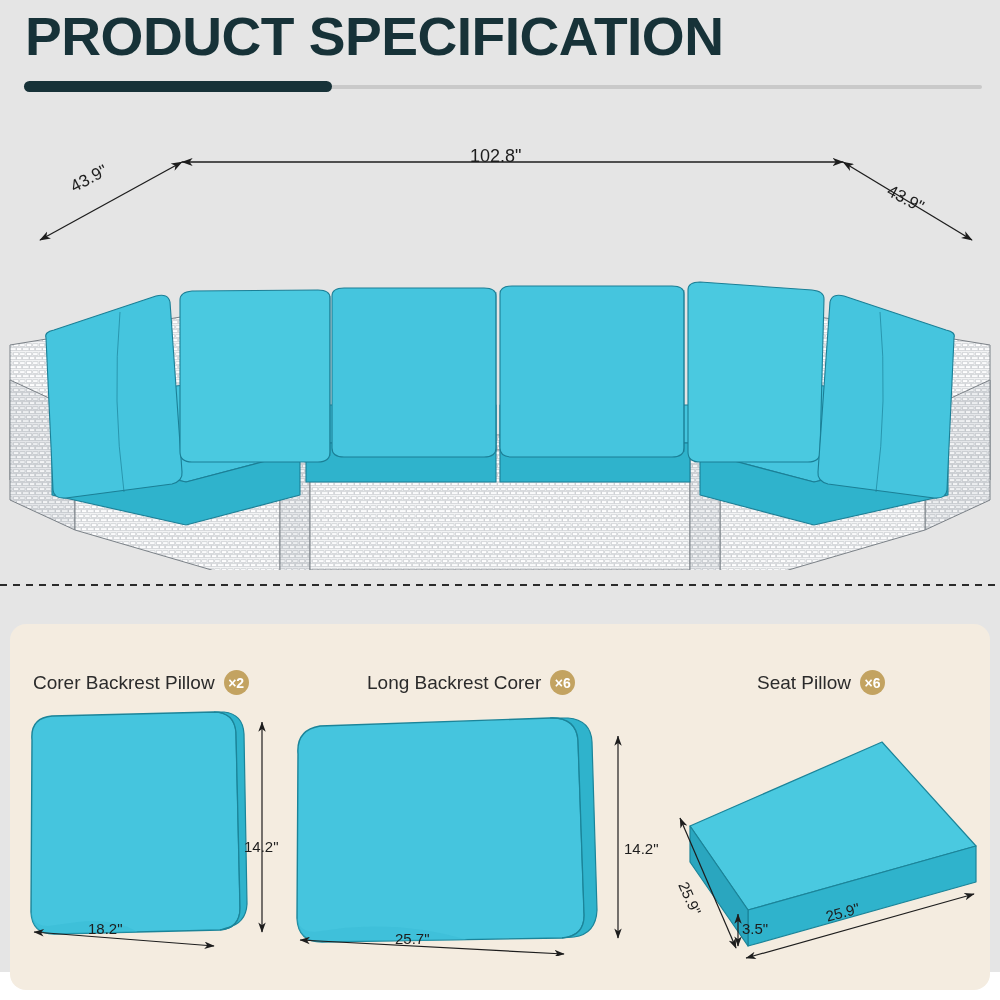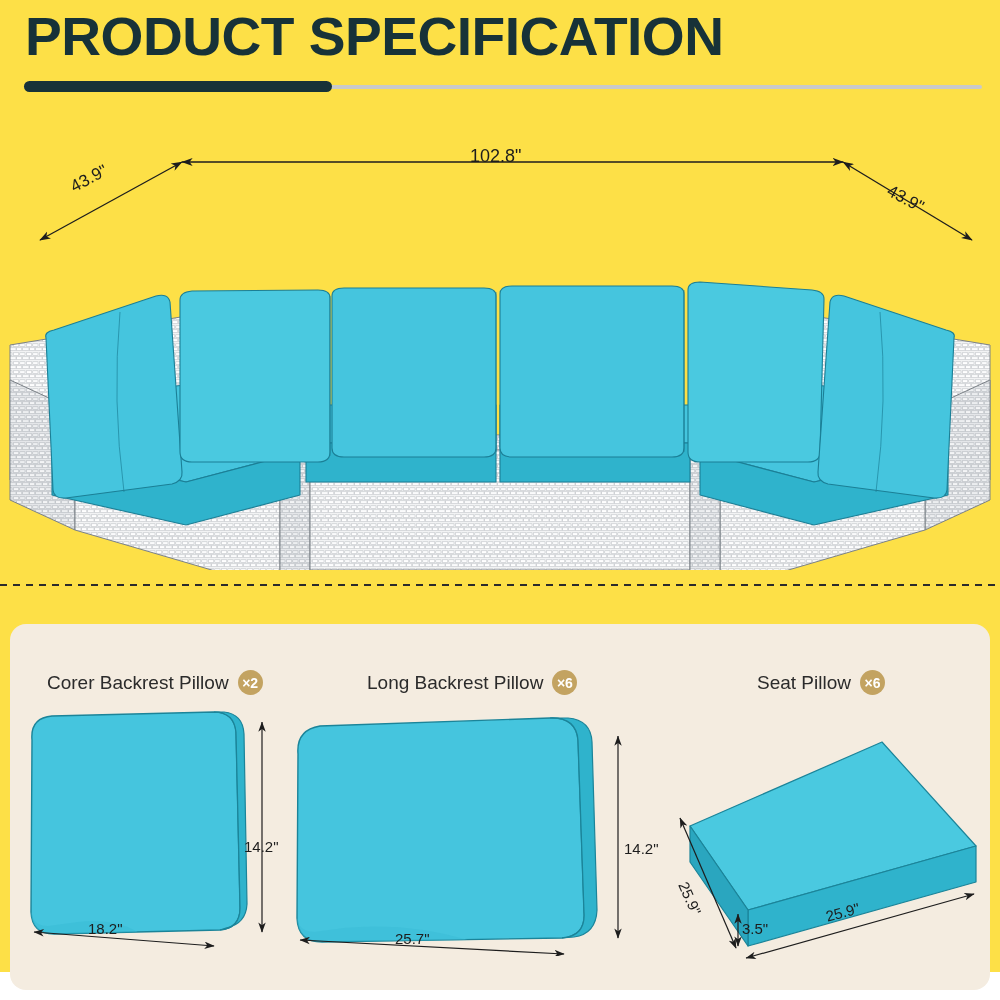--- a/index.html
+++ b/index.html
@@ -2,21 +2,21 @@
 <html><head>
 <meta charset="utf-8">
 <style>
   * { box-sizing: border-box; margin: 0; padding: 0; }
   html, body {
     width: 1000px; height: 1000px;
     background: #ffffff;
     font-family: "Liberation Sans", sans-serif;
     overflow: hidden;
   }
-  .page { position: relative; width: 1000px; height: 972px; background: #fde047; text-align: right; }
+  .page { position: relative; width: 1000px; height: 972px; background: #e5e5e5; text-align: right; }
 
   
   .header { position: absolute; left: 0; top: 0; width: 1000px; height: 100px; }
   .title {
     position: absolute; left: 25px; top: 8px;
     font-size: 53px; line-height: 58px;
     font-weight: 900;
     letter-spacing: -0.5px;
     color: #173238;
     transform: scaleX(1.04);
@@ -69,21 +69,21 @@
     display: flex; align-items: center; gap: 9px;
     font-size: 19px; color: #2b2b2b; white-space: nowrap;
   }
   .badge {
     display: inline-flex; align-items: center; justify-content: center;
     width: 25px; height: 25px; border-radius: 50%;
     background: #c3a361; color: #ffffff;
     font-size: 14px; font-weight: 700; line-height: 1;
   }
 
-  .lbl-corner { left: 33px; top: 670px; margin-left: 14px; }
+  .lbl-corner { left: 33px; top: 670px; }
   .lbl-long   { left: 367px; top: 670px; }
   .lbl-seat   { left: 757px; top: 670px; }
 
   .art-corner { left: 18px; top: 706px; }
   .art-long   { left: 288px; top: 716px; }
   .art-seat   { left: 668px; top: 736px; }
 
   .m-text {
     position: absolute;
     font-size: 15px; color: #1d1d1d; white-space: nowrap;
@@ -224,21 +224,21 @@
       <marker id="ahs2" markerWidth="9" markerHeight="9" refX="0.4" refY="3.1" orient="auto">
         <path d="M8.6,0 L0,3.1 L8.6,6.2 L6.2,3.1 z" fill="#1d1d1d"></path>
       </marker>
     </defs>
   </svg>
 
   <div class="m-text" style="left:88px; top:920px;">18.2"</div>
   <div class="m-text" style="left:244px; top:838px;">14.2"</div>
 
   <div class="part-label lbl-long">
-    <span>Long Backrest Pillow</span>
+    <span>Long Backrest Corer</span>
     <span class="badge">×6</span>
   </div>
 
   <svg class="part art-long" width="370" height="240" viewBox="0 0 370 240">
     <g>
       <path d="M10,38 Q8,14 32,10 L262,2 Q288,1 290,24 L296,196 Q298,220 274,222 L34,226 Q10,226 9,202 Z" fill="#45c5de" stroke="#1b8499" stroke-width="1.4"></path>
       <path d="M262,2 Q288,1 290,24 L296,196 Q298,220 274,222 L286,221 Q308,218 309,194 L304,26 Q303,4 280,2 Z" fill="#2fb3cc" stroke="#1b8499" stroke-width="1.2"></path>
       <path d="M9,202 Q10,226 34,226 L180,224 Q120,206 56,212 L26,216 Q11,215 10,204 Z" fill="#39bcd6" opacity="0.5"></path>
     </g>
     <g stroke="#1d1d1d" stroke-width="1.2" fill="none">

